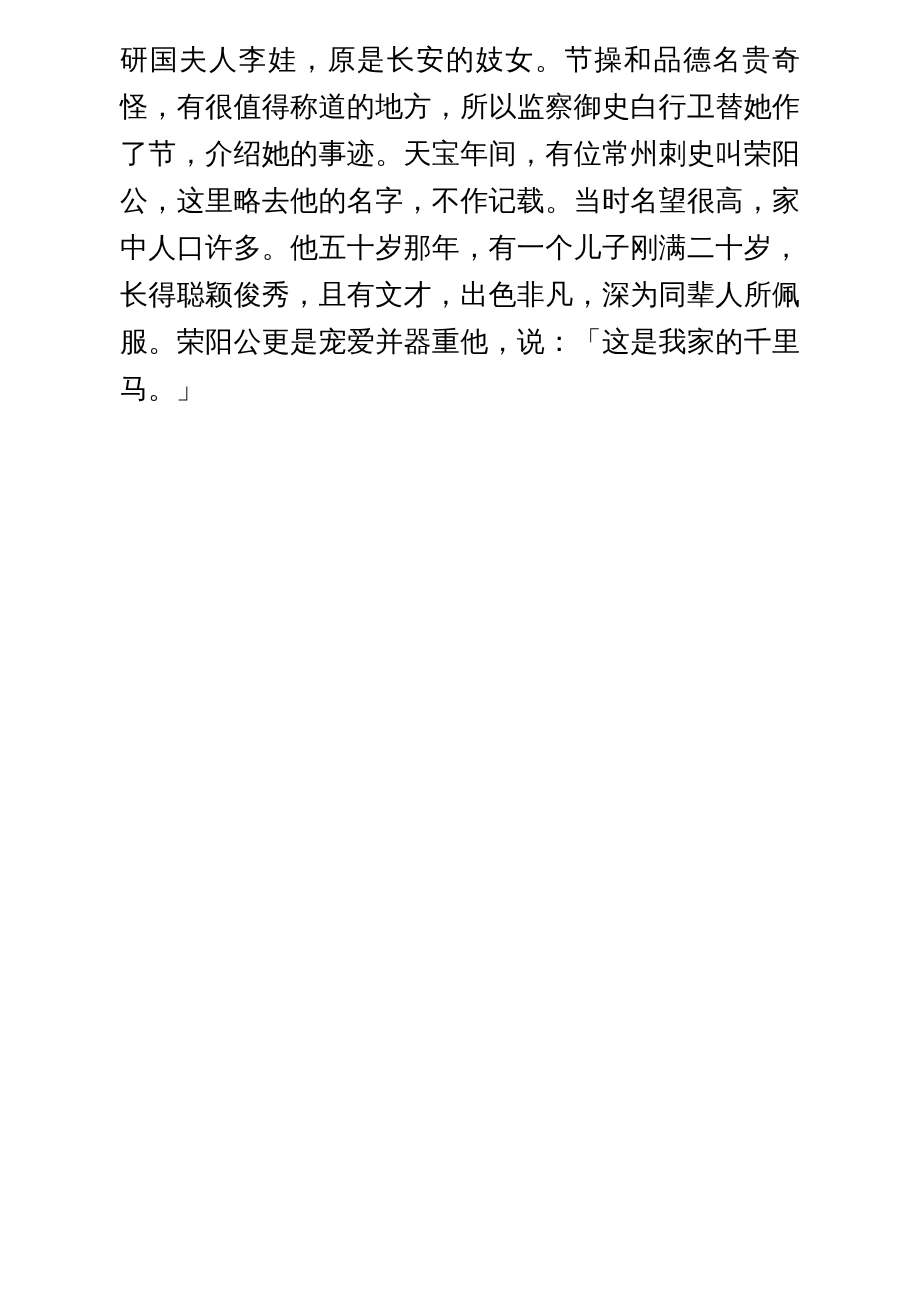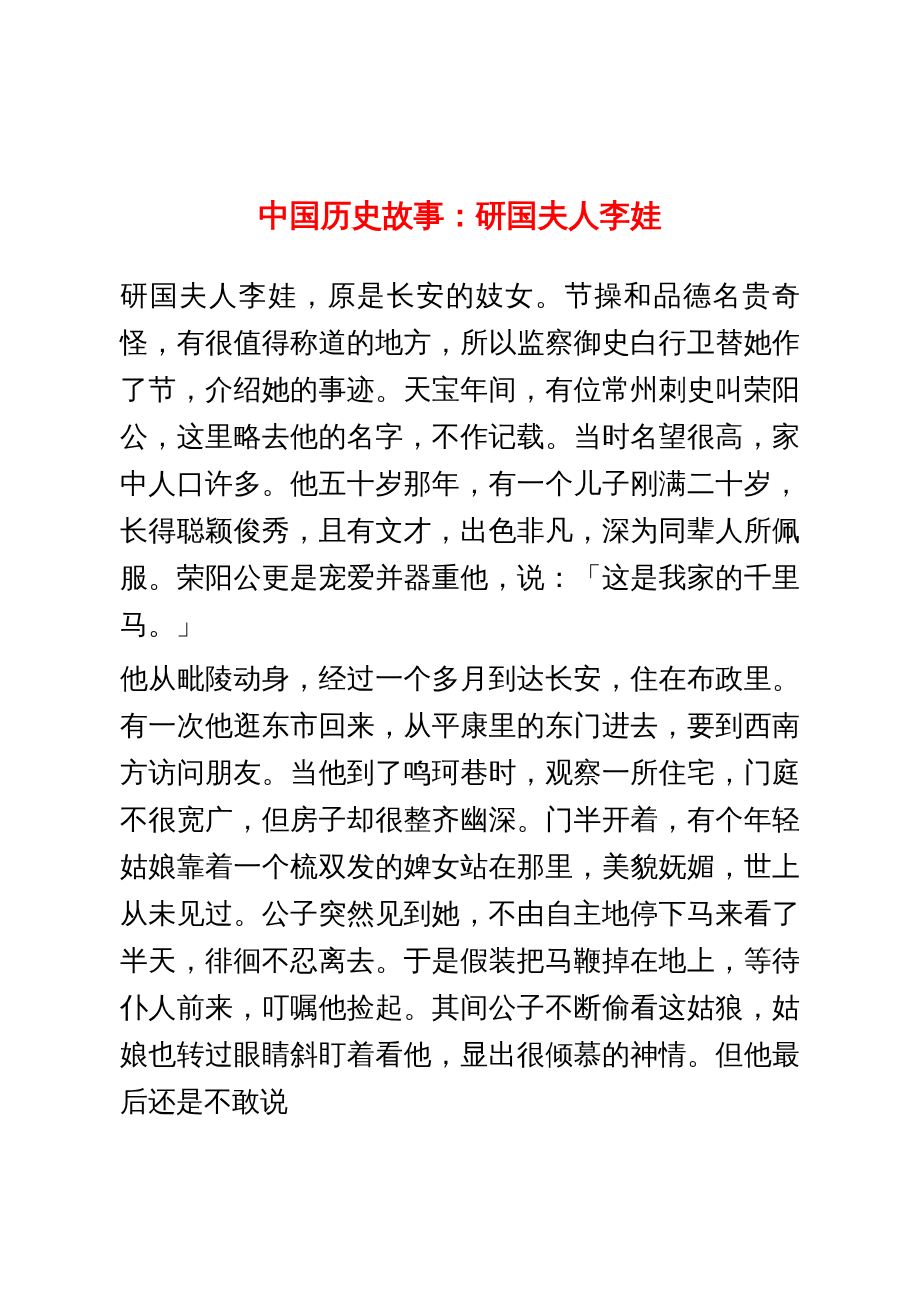--- a/index.html
+++ b/index.html
@@ -37,18 +37,16 @@
     text-align: justify;
     text-justify: inter-ideograph;
     word-break: break-all;
     color: #000000;
   }
 </style>
 </head>
 <body>
 
 <div class="page">
-  <h1 class="doc-title">中国历史故事：研国夫人李娃</h1>
   <div class="doc-body">
     <p class="doc-paragraph">研国夫人李娃，原是长安的妓女。节操和品德名贵奇怪，有很值得称道的地方，所以监察御史白行卫替她作了节，介绍她的事迹。天宝年间，有位常州刺史叫荣阳　公，这里略去他的名字，不作记载。当时名望很高，家中人口许多。他五十岁那年，有一个儿子刚满二十岁，长得聪颖俊秀，且有文才，出色非凡，深为同辈人所佩　服。荣阳公更是宠爱并器重他，说：「这是我家的千里马。」</p>
-    <p class="doc-paragraph">他从毗陵动身，经过一个多月到达长安，住在布政里。有一次他逛东市回来，从平康里的东门进去，要到西南方访问朋友。当他到了鸣珂巷时，观察一所住宅，门庭　不很宽广，但房子却很整齐幽深。门半开着，有个年轻姑娘靠着一个梳双发的婢女站在那里，美貌妩媚，世上从未见过。公子突然见到她，不由自主地停下马来看了　半天，徘徊不忍离去。于是假装把马鞭掉在地上，等待仆人前来，叮嘱他捡起。其间公子不断偷看这姑狼，姑娘也转过眼睛斜盯着看他，显出很倾慕的神情。但他最　后还是不敢说</p>
   </div>
 </div>
 
 </body></html>

